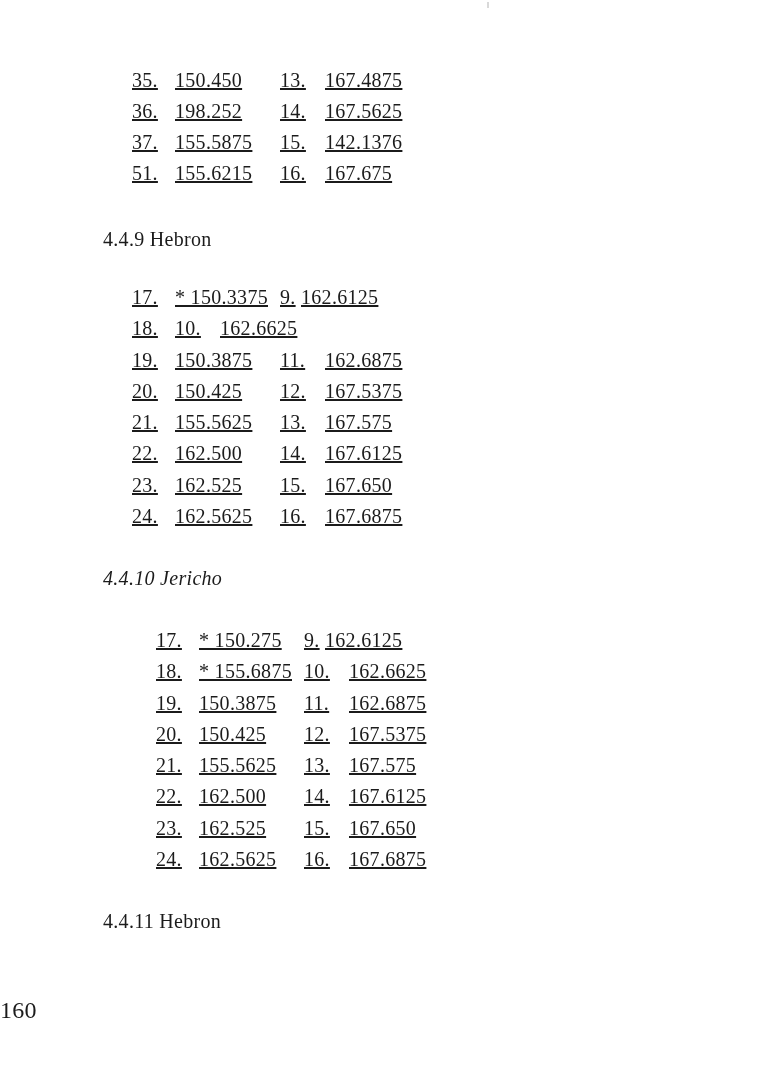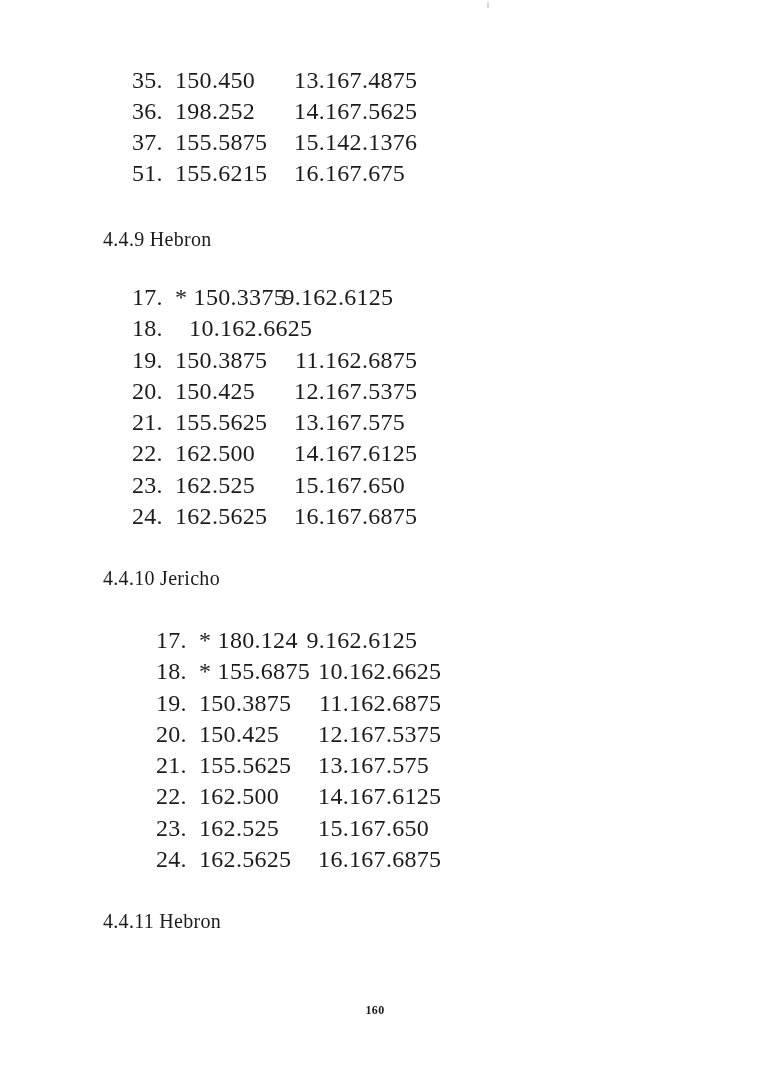--- a/index.html
+++ b/index.html
@@ -21,58 +21,57 @@
   .scan-tick {
     position: absolute;
     left: 487px;
     top: 2px;
     width: 2px;
     height: 6px;
     background: #d9d9d9;
   }
   .freq-list {
     position: absolute;
-    font-size: 24px;
+    font-size: 20px;
     letter-spacing: 0.3px;
+    text-decoration: underline;
   }
   .freq-row {
     display: flex;
     height: 31.3px;
     line-height: 31.3px;
     white-space: pre;
   }
   .list-continuation .freq-row { height: 31px; line-height: 31px; }
   .list-continuation { top: 65px;  left: 132px; }
   .list-rafah        { top: 282px; left: 132px; }
   .list-jericho      { top: 625px; left: 156px; }
   .cell-num1 { display: inline-block; width: 43px; }
   .cell-val1 { display: inline-block; width: 105px; }
-  .cell-num2 { display: inline-block; width: 45px; text-align: right; }
+  .cell-num2 { display: inline-block; width: 45px; }
   .cell-val2 { display: inline-block; flex: 1; }
   .freq-row.tight .cell-num2 { width: 21px; }
   .section-heading {
     position: absolute;
     left: 103px;
     font-size: 20px;
     line-height: 20px;
     letter-spacing: 0.3px;
   }
   .heading-rafah   { top: 229px; }
-  .heading-jericho { top: 568px; }
+  .heading-jericho { top: 568px; font-style: italic; }
   .heading-hebron  { top: 911px; }
   .page-number {
     position: absolute;
     top: 1000px;
     left: 0;
     width: 750px;
-    text-align: center;
-    font-size: 12px;
+    font-size: 24px;
     line-height: 20px;
     letter-spacing: 0.3px;
-    font-weight: bold;
   }
 </style>
 </head>
 <body>
 
 <div class="doc-page">
 
   <div class="scan-tick"></div>
 
   <div class="freq-list list-continuation">
@@ -116,21 +115,21 @@
     </div>
     <div class="freq-row">
       <span class="cell-num1">24.</span><span class="cell-val1">162.5625</span><span class="cell-num2">16.</span><span class="cell-val2">167.6875</span>
     </div>
   </div>
 
   <div class="section-heading heading-jericho">4.4.10 Jericho</div>
 
   <div class="freq-list list-jericho">
     <div class="freq-row tight">
-      <span class="cell-num1">17.</span><span class="cell-val1">* 180.124</span><span class="cell-num2">9.</span><span class="cell-val2">162.6125</span>
+      <span class="cell-num1">17.</span><span class="cell-val1">* 150.275</span><span class="cell-num2">9.</span><span class="cell-val2">162.6125</span>
     </div>
     <div class="freq-row">
       <span class="cell-num1">18.</span><span class="cell-val1">* 155.6875</span><span class="cell-num2">10.</span><span class="cell-val2">162.6625</span>
     </div>
     <div class="freq-row">
       <span class="cell-num1">19.</span><span class="cell-val1">150.3875</span><span class="cell-num2">11.</span><span class="cell-val2">162.6875</span>
     </div>
     <div class="freq-row">
       <span class="cell-num1">20.</span><span class="cell-val1">150.425</span><span class="cell-num2">12.</span><span class="cell-val2">167.5375</span>
     </div>

